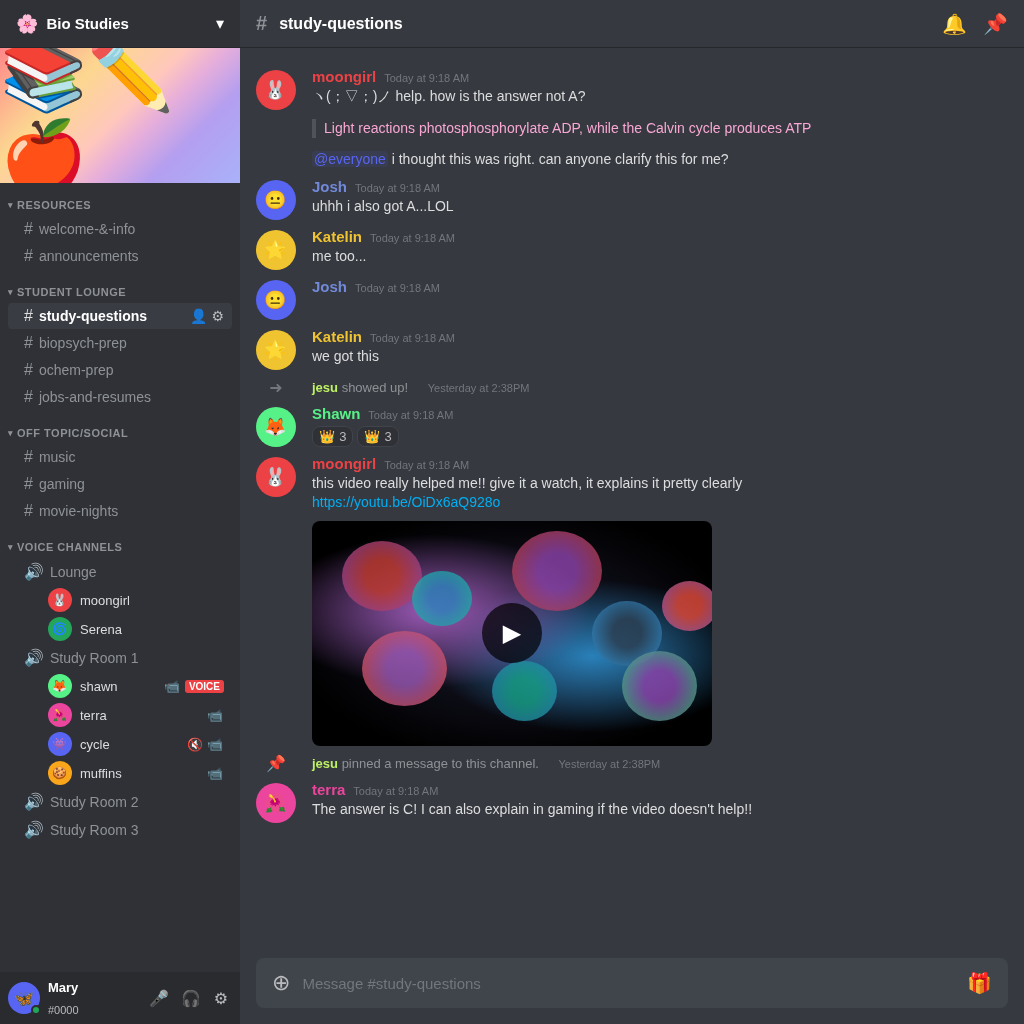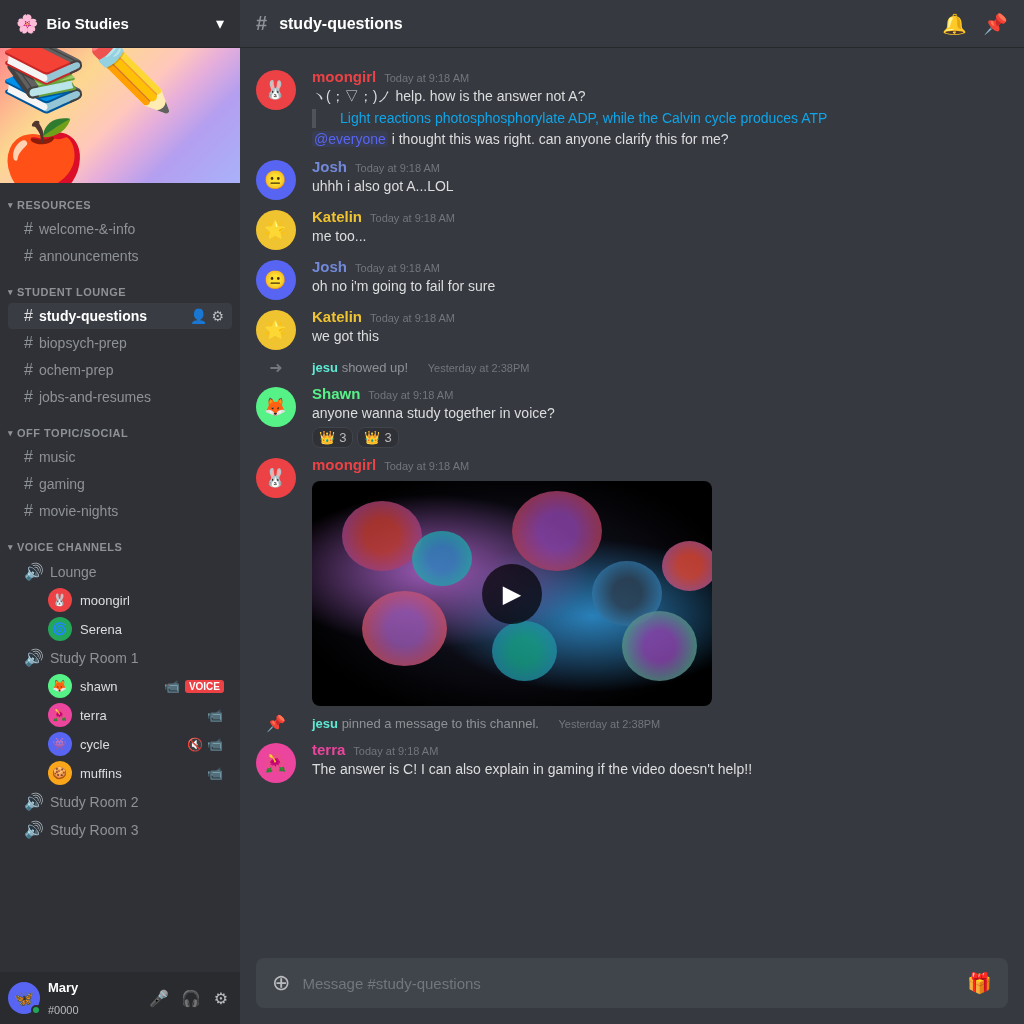--- a/index.html
+++ b/index.html
@@ -69,42 +69,42 @@
     .msg-header { display: flex; align-items: baseline; gap: 8px; margin-bottom: 2px; }
     .msg-username { font-weight: 700; font-size: 15px; cursor: pointer; }
     .msg-timestamp { font-size: 11px; color: #72767d; }
     .msg-text { color: #dcddde; line-height: 1.4; font-size: 14px; }
     .msg-text a { color: #00aff4; text-decoration: none; }
     .msg-mention { color: #5865f2; background: rgba(88,101,242,0.1); padding: 0 2px; border-radius: 3px; cursor: pointer; }
 
     .system-message { display: flex; align-items: center; padding: 4px 16px; gap: 16px; color: #72767d; font-size: 13px; }
     .system-icon { width: 40px; display: flex; justify-content: center; font-size: 16px; color: #72767d; }
     .system-text { color: #8e9297; }
-    .system-text a { color: #5eead4; text-decoration: none; font-weight: 700; }
+    .system-text a { color: #bef264; text-decoration: none; font-weight: 700; }
     .system-timestamp { color: #72767d; font-size: 11px; margin-left: 16px; }
 
     .reactions { display: flex; gap: 4px; margin-top: 4px; }
     .reaction { display: flex; align-items: center; gap: 4px; background: #2f3136; border: 1px solid #40444b; border-radius: 8px; padding: 2px 6px; cursor: pointer; font-size: 13px; }
     .reaction-count { color: #b9bbbe; font-size: 13px; }
 
     .video-embed { margin-top: 8px; border-radius: 8px; overflow: hidden; width: 400px; max-width: 400px; }
     .video-thumbnail { width: 400px; height: 225px; background: #000; display: flex; align-items: center; justify-content: center; position: relative; cursor: pointer; }
     .video-cells { position: absolute; inset: 0; background: radial-gradient(ellipse at 30% 40%, #9b59b6 0%, transparent 40%), radial-gradient(ellipse at 70% 60%, #2980b9 0%, transparent 40%), radial-gradient(ellipse at 50% 50%, #1a1a2e 0%, transparent 80%); }
     .video-play-btn { position: relative; width: 60px; height: 60px; background: rgba(0,0,0,0.7); border-radius: 50%; display: flex; align-items: center; justify-content: center; font-size: 24px; color: #fff; z-index: 1; }
     
     .cell1 { position: absolute; width: 80px; height: 70px; border-radius: 50%; background: radial-gradient(circle, #c0392b 30%, #8e44ad 100%); opacity: 0.8; top: 20px; left: 30px; }
     .cell2 { position: absolute; width: 60px; height: 55px; border-radius: 50%; background: radial-gradient(circle, #2980b9 30%, #1abc9c 100%); opacity: 0.8; top: 50px; left: 100px; }
     .cell3 { position: absolute; width: 90px; height: 80px; border-radius: 50%; background: radial-gradient(circle, #8e44ad 30%, #c0392b 100%); opacity: 0.8; top: 10px; left: 200px; }
     .cell4 { position: absolute; width: 70px; height: 65px; border-radius: 50%; background: radial-gradient(circle, #2c3e50 30%, #3498db 100%); opacity: 0.8; top: 80px; left: 280px; }
     .cell5 { position: absolute; width: 85px; height: 75px; border-radius: 50%; background: radial-gradient(circle, #9b59b6 30%, #e74c3c 100%); opacity: 0.8; top: 110px; left: 50px; }
     .cell6 { position: absolute; width: 65px; height: 60px; border-radius: 50%; background: radial-gradient(circle, #16a085 30%, #2980b9 100%); opacity: 0.8; top: 140px; left: 180px; }
     .cell7 { position: absolute; width: 75px; height: 70px; border-radius: 50%; background: radial-gradient(circle, #8e44ad 30%, #2ecc71 100%); opacity: 0.8; top: 130px; left: 310px; }
     .cell8 { position: absolute; width: 55px; height: 50px; border-radius: 50%; background: radial-gradient(circle, #e74c3c 30%, #9b59b6 100%); opacity: 0.8; top: 60px; left: 350px; }
 
-    .msg-quote { border-left: 4px solid #4f545c; padding-left: 24px; margin: 2px 0; color: #0ea5e9; font-size: 14px; }
+    .msg-quote { border-left: 4px solid #4f545c; padding-left: 8px; margin: 12px 0; color: #f9a8d4; font-size: 14px; }
 
     .message-input-area { padding: 0 16px 16px 16px; flex-shrink: 0; }
     .message-input-box { background: #40444b; border-radius: 8px; display: flex; align-items: center; padding: 0 12px; gap: 8px; }
     .input-plus-btn { color: #b9bbbe; font-size: 22px; cursor: pointer; padding: 12px 4px; flex-shrink: 0; }
     .message-input { flex: 1; background: none; border: none; outline: none; color: #dcddde; font-size: 15px; padding: 12px 0; }
     .message-input::placeholder { color: #72767d; }
     .input-gift-btn { color: #b9bbbe; font-size: 20px; cursor: pointer; padding: 4px; }
 
     
     .av-moongirl { background: #ed4245; }
@@ -324,21 +324,20 @@
       </div>
     </div>
 
     <div class="message">
       <div class="msg-avatar" style="background:#5865f2;">😐</div>
       <div class="msg-content">
         <div class="msg-header">
           <span class="msg-username username-josh">Josh</span>
           <span class="msg-timestamp">Today at 9:18 AM</span>
         </div>
-        <div class="msg-text">oh no i'm going to fail for sure</div>
       </div>
     </div>
 
     <div class="message">
       <div class="msg-avatar" style="background:#f0c330;">🌟</div>
       <div class="msg-content">
         <div class="msg-header">
           <span class="msg-username username-katelin">Katelin</span>
           <span class="msg-timestamp">Today at 9:18 AM</span>
         </div>
@@ -354,40 +353,43 @@
       </div>
     </div>
 
     <div class="message">
       <div class="msg-avatar" style="background:#57f287;">🦊</div>
       <div class="msg-content">
         <div class="msg-header">
           <span class="msg-username username-shawn">Shawn</span>
           <span class="msg-timestamp">Today at 9:18 AM</span>
         </div>
-        <div class="msg-text">anyone wanna study together in voice?</div>
         <div class="reactions">
           <div class="reaction">
             <span>👑</span>
             <span class="reaction-count">3</span>
           </div>
           <div class="reaction">
             <span>👑</span>
             <span class="reaction-count">3</span>
           </div>
         </div>
       </div>
     </div>
 
     <div class="message">
       <div class="msg-avatar av-moongirl">🐰</div>
       <div class="msg-content">
         <div class="msg-header">
           <span class="msg-username username-moongirl">moongirl</span>
           <span class="msg-timestamp">Today at 9:18 AM</span>
+        </div>
+        <div class="msg-text">
+          this video really helped me!! give it a watch, it explains it pretty clearly<br>
+          <a href="#">https://youtu.be/OiDx6aQ928o</a>
         </div>
         <div class="video-embed">
           <div class="video-thumbnail">
             <div class="video-cells"></div>
             <div class="cell1"></div>
             <div class="cell2"></div>
             <div class="cell3"></div>
             <div class="cell4"></div>
             <div class="cell5"></div>
             <div class="cell6"></div>

